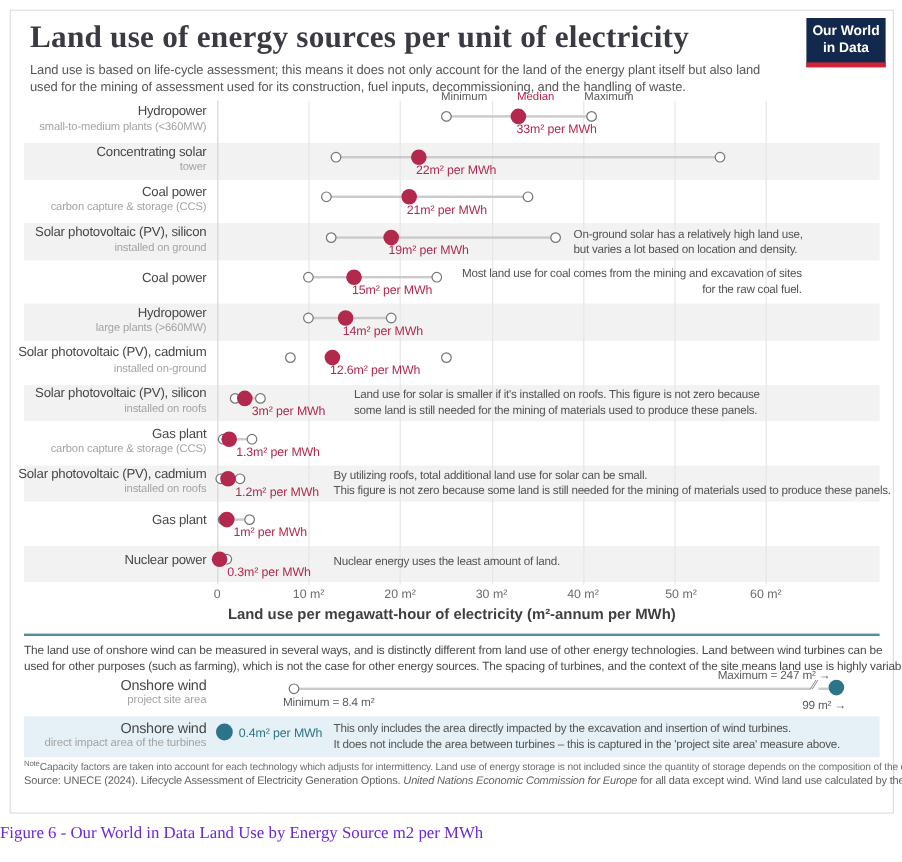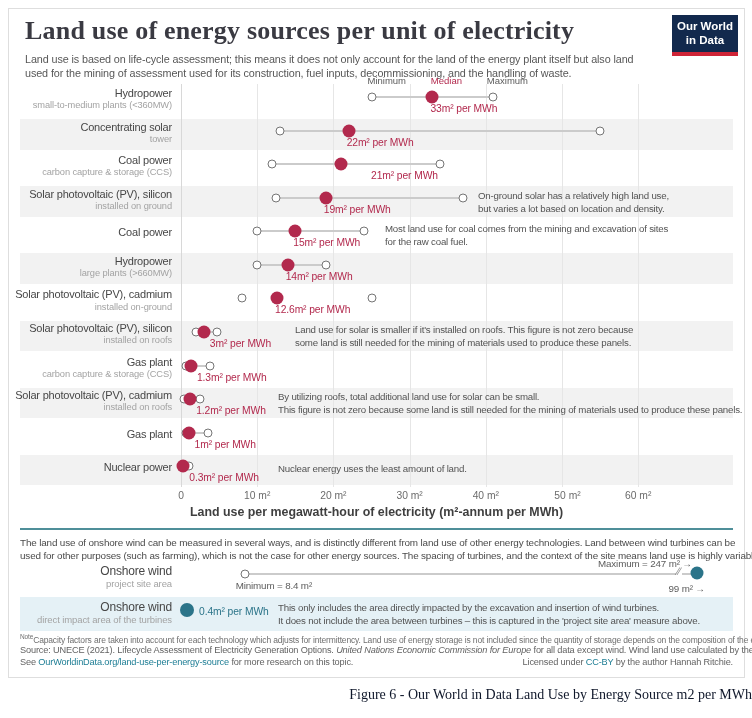--- a/index.html
+++ b/index.html
@@ -34,21 +34,21 @@
   #ps-break{position:absolute;left:676px;top:565px;background:#fff;color:#8a8a8a;font-size:11px;padding:0 1px;}
   #ps-max-label{position:absolute;left:540px;top:558px;width:152px;text-align:right;font-size:9.8px;color:#5c5c5c;letter-spacing:-.15px;}
   #ps-min-label{position:absolute;left:190px;top:580px;width:122px;text-align:right;font-size:9.8px;color:#5c5c5c;letter-spacing:-.15px;}
   #ps-99-label{position:absolute;left:600px;top:583px;width:105px;text-align:right;font-size:9.8px;color:#5c5c5c;letter-spacing:-.15px;}
   #di-band{position:absolute;left:20px;top:597px;width:713px;height:34px;background:#e5f1f6;}
   
   #fnote{position:absolute;left:20px;top:633px;width:713px;font-size:8.5px;color:#6f6f6f;letter-spacing:-.15px;white-space:nowrap;}
   #fsource{position:absolute;left:20px;top:645px;width:713px;font-size:9.2px;color:#636363;letter-spacing:-.15px;white-space:nowrap;}
   #fsee{position:absolute;left:20px;top:657px;width:713px;font-size:9.2px;color:#636363;letter-spacing:-.15px;display:flex;justify-content:space-between;white-space:nowrap;}
   .flink{color:#1d7d94;text-decoration:none;}
-  #caption{position:absolute;left:0;top:687px;width:752px;text-align:right;font-family:"Liberation Serif",serif;font-size:14px;color:#0f172a;}
+  #caption{position:absolute;left:0;top:687px;width:752px;text-align:left;font-family:"Liberation Serif",serif;font-size:14px;color:#6d28d9;}
   sup{font-size:6.5px;}
 </style>
 </head>
 <body>
 
 <div id="page">
   <div id="card"></div>
 
   <div id="title">Land use of energy sources per unit of electricity</div>
   <div id="subtitle">
@@ -104,21 +104,21 @@
       <div class="mc" style="left: 348.64px; top: 130.58px; background: rgb(178, 41, 77);"></div>
       <div class="vlabel" style="left: 346.64px; top: 136.58px; color: rgb(178, 41, 77);">22m² per MWh</div>
       <div class="row-label" style="top: 154.16px;">
         <div class="main">Coal power</div>
         <div class="sub">carbon capture &amp; storage (CCS)</div>
       </div>
       <div class="dline" style="left: 272.44px; top: 163.16px; width: 167.64px;"></div>
       <div class="oc" style="left: 272.44px; top: 164.16px;"></div>
       <div class="oc" style="left: 440.08px; top: 164.16px;"></div>
       <div class="mc" style="left: 341.02px; top: 164.16px; background: rgb(178, 41, 77);"></div>
-      <div class="vlabel" style="left: 339.02px; top: 170.16px; color: rgb(178, 41, 77); margin-left: 32px;">21m² per MWh</div>
+      <div class="vlabel" style="left: 339.02px; top: 170.16px; color: rgb(178, 41, 77);">21m² per MWh</div>
       <div class="row-label" style="top: 187.74px;">
         <div class="main">Solar photovoltaic (PV), silicon</div>
         <div class="sub">installed on ground</div>
       </div>
       <div class="dline" style="left: 276.25px; top: 196.74px; width: 186.69px;"></div>
       <div class="oc" style="left: 276.25px; top: 197.74px;"></div>
       <div class="oc" style="left: 462.94px; top: 197.74px;"></div>
       <div class="mc" style="left: 325.78px; top: 197.74px; background: rgb(178, 41, 77);"></div>
       <div class="vlabel" style="left: 323.78px; top: 203.74px; color: rgb(178, 41, 77);">19m² per MWh</div>
       <div class="note" style="left: 478px; top: 188.74px;">
@@ -126,21 +126,21 @@
         <div>but varies a lot based on location and density.</div>
       </div>
       <div class="row-label" style="top: 226.32px;">
         <div class="main">Coal power</div>
       </div>
       <div class="dline" style="left: 257.2px; top: 230.32px; width: 106.68px;"></div>
       <div class="oc" style="left: 257.2px; top: 231.32px;"></div>
       <div class="oc" style="left: 363.88px; top: 231.32px;"></div>
       <div class="mc" style="left: 295.3px; top: 231.32px; background: rgb(178, 41, 77);"></div>
       <div class="vlabel" style="left: 293.3px; top: 237.32px; color: rgb(178, 41, 77);">15m² per MWh</div>
-      <div class="note" style="left: 385px; top: 222.32px;">
+      <div class="note" style="left: 385px; top: 222.32px; text-align: right;">
         <div>Most land use for coal comes from the mining and excavation of sites</div>
         <div>for the raw coal fuel.</div>
       </div>
       <div class="row-label" style="top: 254.9px;">
         <div class="main">Hydropower</div>
         <div class="sub">large plants (&gt;660MW)</div>
       </div>
       <div class="dline" style="left: 257.2px; top: 263.9px; width: 68.58px;"></div>
       <div class="oc" style="left: 257.2px; top: 264.9px;"></div>
       <div class="oc" style="left: 325.78px; top: 264.9px;"></div>
@@ -236,20 +236,16 @@
     <div class="sub">direct impact area of the turbines</div>
   </div>
   <div class="mc" style="left:187px;top:610px;width:14px;height:14px;background:#2b7489;"></div>
   <div class="vlabel" style="left:199px;top:606px;color:#2b7489;">0.4m² per MWh</div>
   <div class="note" style="left:278px;top:601px;">
     <div>This only includes the area directly impacted by the excavation and insertion of wind turbines.</div>
     <div>It does not include the area between turbines – this is captured in the 'project site area' measure above.</div>
   </div>
 
   <div id="fnote"><sup>Note</sup><span>Capacity factors are taken into account for each technology which adjusts for intermittency. Land use of energy storage is not included since the quantity of storage depends on the composition of the electricity mix.</span></div>
-  <div id="fsource"><span>Source: UNECE (2021). Lifecycle Assessment of Electricity Generation Options. </span><i>United Nations Economic Commission for Europe</i><span> for all data except wind. Wind land use calculated by the author.</span></div>
-  <div id="fsee">
-    <span><span>See </span><a href="#" class="flink">OurWorldinData.org/land-use-per-energy-source</a><span> for more research on this topic.</span></span>
-    <span><span>Licensed under </span><a href="#" class="flink">CC-BY</a><span> by the author Hannah Ritchie.</span></span>
-  </div>
+  <div id="fsource"><span>Source: UNECE (2024). Lifecycle Assessment of Electricity Generation Options. </span><i>United Nations Economic Commission for Europe</i><span> for all data except wind. Wind land use calculated by the author.</span></div>
 
   <div id="caption">Figure 6 - Our World in Data Land Use by Energy Source m2 per MWh</div>
 </div>
 
 </body></html>

